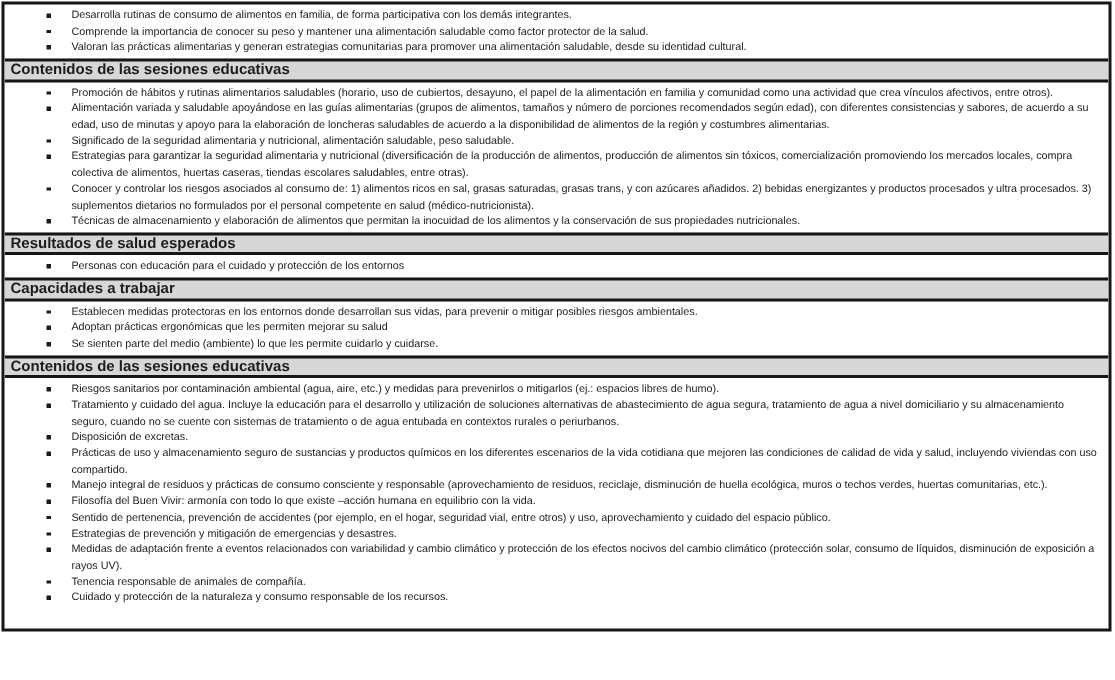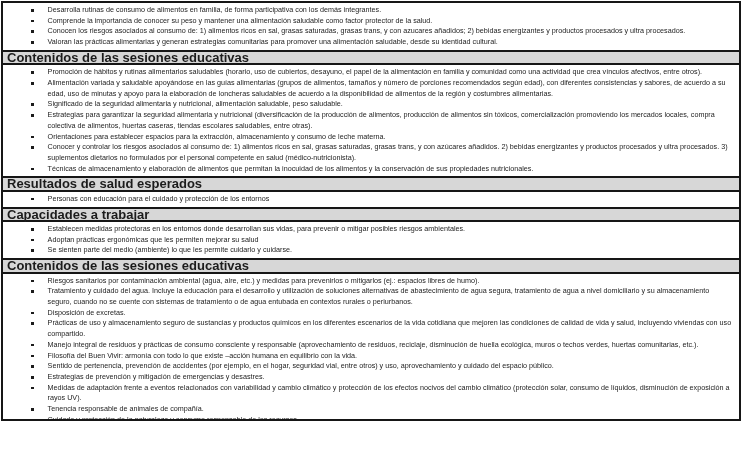--- a/index.html
+++ b/index.html
@@ -28,21 +28,21 @@
     border:2px solid var(--border-color);
     box-sizing:border-box;
     background:var(--page-bg);
     overflow:hidden;
   }
   .header-row{
     background:var(--header-bg);
     border-top:2px solid var(--border-color);
     border-bottom:2px solid var(--border-color);
     font-weight:bold;
-    font-size:13px;
+    font-size:10px;
     line-height:9.5px;
     padding:1px 4px 1px 4px;
   }
   .header-row:first-child{border-top:none;}
   ul.bullet-group{
     margin:0;
     padding:2px 4px 2px 0;
     list-style:none;
   }
   ul.bullet-group li{
@@ -72,48 +72,40 @@
         <li>
           <span class="marker"></span>
           <span class="text">Desarrolla rutinas de consumo de alimentos en familia, de forma participativa con los demás integrantes.</span>
         </li>
         <li>
           <span class="marker"></span>
           <span class="text">Comprende la importancia de conocer su peso y mantener una alimentación saludable como factor protector de la salud.</span>
         </li>
         <li>
           <span class="marker"></span>
-          <span class="text">Conocen los riesgos asociados al consumo de: 1) alimentos ricos en sal, grasas saturadas, grasas trans, y con azucares añadidos; 2) bebidas energizantes y productos procesados y ultra procesados.</span>
-        </li>
-        <li>
-          <span class="marker"></span>
           <span class="text">Valoran las prácticas alimentarias y generan estrategias comunitarias para promover una alimentación saludable, desde su identidad cultural.</span>
         </li>
       </ul>
       <div class="header-row"><span>Contenidos de las sesiones educativas</span></div>
       <ul class="bullet-group">
         <li>
           <span class="marker"></span>
           <span class="text">Promoción de hábitos y rutinas alimentarios saludables (horario, uso de cubiertos, desayuno, el papel de la alimentación en familia y comunidad como una actividad que crea vínculos afectivos, entre otros).</span>
         </li>
         <li>
           <span class="marker"></span>
           <span class="text">Alimentación variada y saludable apoyándose en las guías alimentarias (grupos de alimentos, tamaños y número de porciones recomendados según edad), con diferentes consistencias y sabores, de acuerdo a su edad, uso de minutas y apoyo para la elaboración de loncheras saludables de acuerdo a la disponibilidad de alimentos de la región y costumbres alimentarias.</span>
         </li>
         <li>
           <span class="marker"></span>
           <span class="text">Significado de la seguridad alimentaria y nutricional, alimentación saludable, peso saludable.</span>
         </li>
         <li>
           <span class="marker"></span>
           <span class="text">Estrategias para garantizar la seguridad alimentaria y nutricional (diversificación de la producción de alimentos, producción de alimentos sin tóxicos, comercialización promoviendo los mercados locales, compra colectiva de alimentos, huertas caseras, tiendas escolares saludables, entre otras).</span>
-        </li>
-        <li>
-          <span class="marker"></span>
-          <span class="text">Orientaciones para establecer espacios para la extracción, almacenamiento y consumo de leche materna.</span>
         </li>
         <li>
           <span class="marker"></span>
           <span class="text">Conocer y controlar los riesgos asociados al consumo de: 1) alimentos ricos en sal, grasas saturadas, grasas trans, y con azúcares añadidos. 2) bebidas energizantes y productos procesados y ultra procesados. 3) suplementos dietarios no formulados por el personal competente en salud (médico-nutricionista).</span>
         </li>
         <li>
           <span class="marker"></span>
           <span class="text">Técnicas de almacenamiento y elaboración de alimentos que permitan la inocuidad de los alimentos y la conservación de sus propiedades nutricionales.</span>
         </li>
       </ul>

